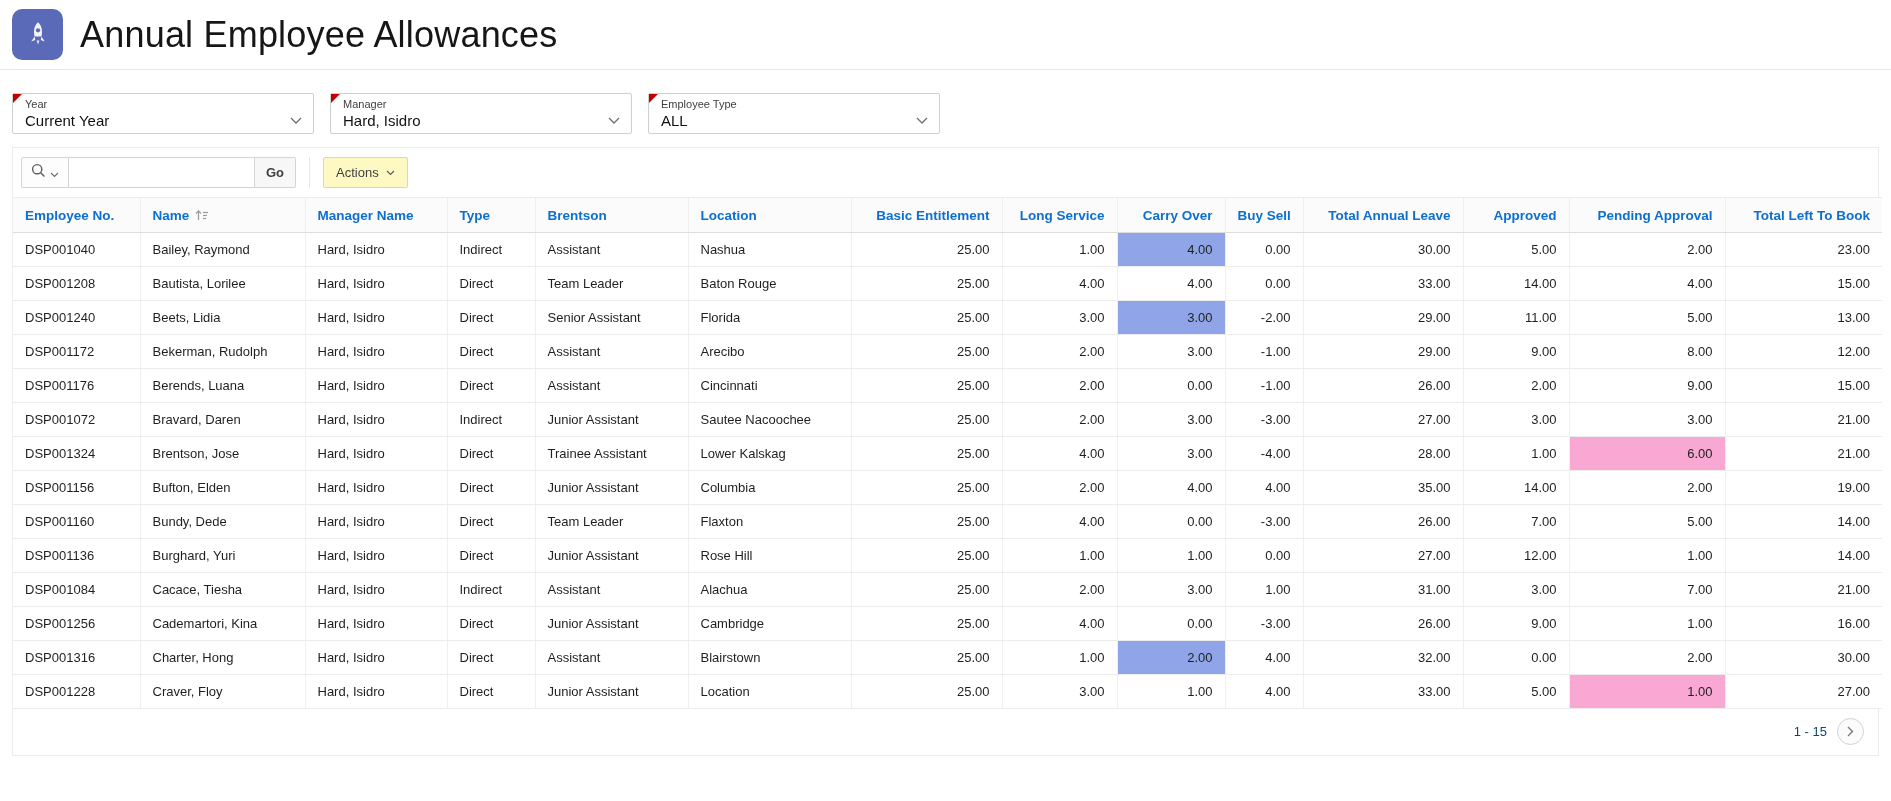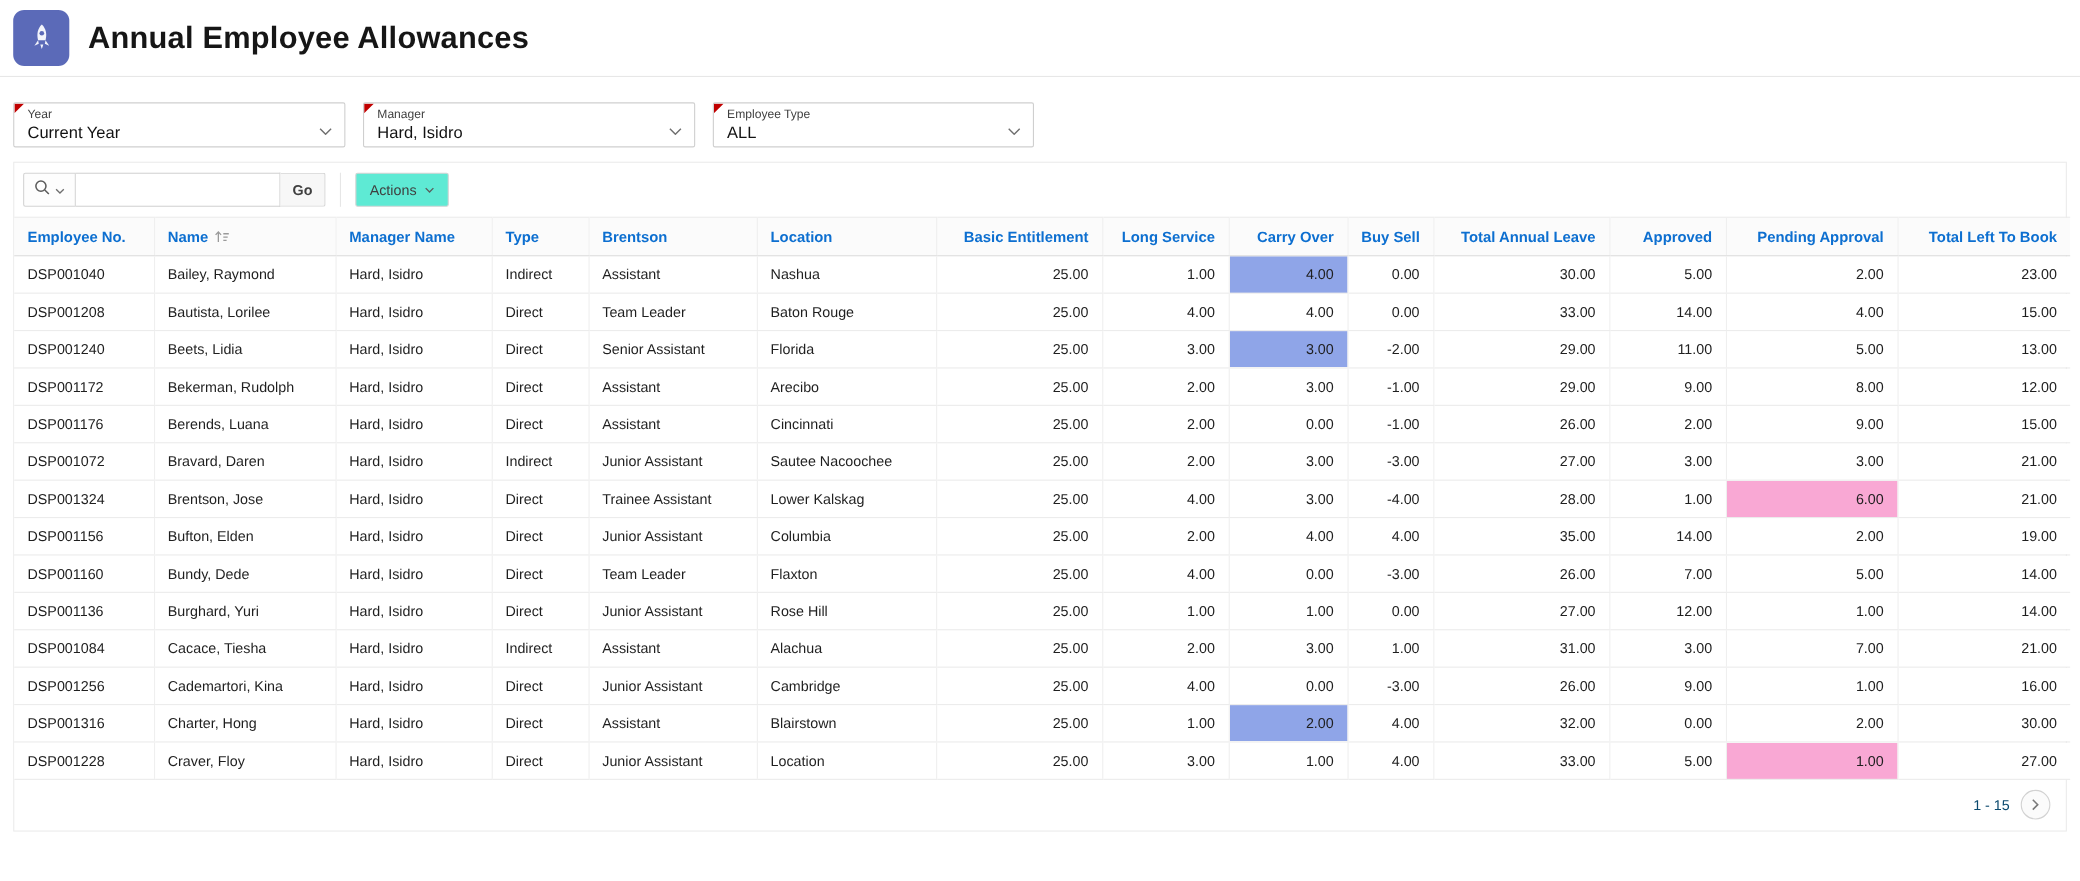--- a/index.html
+++ b/index.html
@@ -4,21 +4,21 @@
 <style>
   * { margin:0; padding:0; box-sizing:border-box; }
   html,body { width:1891px; height:801px; background:#ffffff;
     font-family:"Liberation Sans", sans-serif; color:#1b1b1b; overflow:hidden; }
 
   
   .app-header { display:flex; align-items:center; height:70px; padding:0 12px;
     border-bottom:1px solid #e7e7e7; }
   .app-icon { width:51px; height:51px; border-radius:10px; background:#5b6ab8;
     display:flex; align-items:center; justify-content:center; flex:0 0 auto; }
-  .app-title { font-size:28px; font-weight:bold; color:#161616; margin-left:17px;
+  .app-title { font-size:36px; font-weight:normal; color:#161616; margin-left:17px;
     letter-spacing:0.2px; }
 
   
   .filters { display:flex; gap:16px; padding:23px 12px 13px 12px; }
   .filter-box { position:relative; width:302px; height:41px; border:1px solid #cfcfcf;
     border-radius:2px; background:#fff; padding:4px 30px 4px 12px; cursor:pointer; }
   .filter-box .req { position:absolute; top:0; left:0; width:9px; height:9px;
     background:#c00000; clip-path:polygon(0 0,100% 0,0 100%); }
   .filter-label { display:block; font-size:11px; color:#3f3f3f; line-height:13px; }
   .filter-value { display:block; font-size:15px; color:#121212; line-height:19px;
@@ -31,21 +31,21 @@
   .search-group { display:flex; align-items:stretch; }
   .search-btn { display:flex; align-items:center; gap:4px; padding:0 9px; height:31px;
     border:1px solid #d4d4d4; border-radius:2px 0 0 2px; background:#fdfdfd; cursor:pointer; }
   .search-input { width:186px; height:31px; border:1px solid #d4d4d4; border-left:none;
     padding:0 8px; font-size:13px; font-family:"Liberation Sans",sans-serif; outline:none; }
   .go-btn { height:31px; padding:0 11px; border:1px solid #d4d4d4; border-left:none;
     border-radius:0 2px 2px 0; background:#f7f7f7; font-size:13px; font-weight:bold;
     color:#3f3f3f; cursor:pointer; font-family:"Liberation Sans",sans-serif; }
   .tb-sep { width:1px; height:31px; background:#e6e6e6; margin:0 13px; }
   .actions-btn { display:flex; align-items:center; gap:7px; height:31px; padding:0 12px;
-    border:1px solid #d4d4d4; border-radius:2px; background:#5eead4; font-size:13px;
+    border:1px solid #d4d4d4; border-radius:2px; background:#fef9c3; font-size:13px;
     color:#3f3f3f; cursor:pointer; font-family:"Liberation Sans",sans-serif;text-align:right; }
 
   
   table { width:100%; border-collapse:collapse; table-layout:fixed; }
   thead th { background:#fbfbfb; color:#0d6fd0; font-size:13.5px; font-weight:bold;
     padding:10px 12px 9px 12px; border-bottom:1px solid #dddddd; border-top:1px solid #ececec;
     cursor:pointer; white-space:nowrap; overflow:hidden; }
   thead th + th, tbody td + td { border-left:1px solid #efefef; }
   tbody td { font-size:13px; color:#1f1f1f; padding:9px 12px; border-bottom:1px solid #ececec;
     white-space:nowrap; overflow:hidden; background:#fff; }

